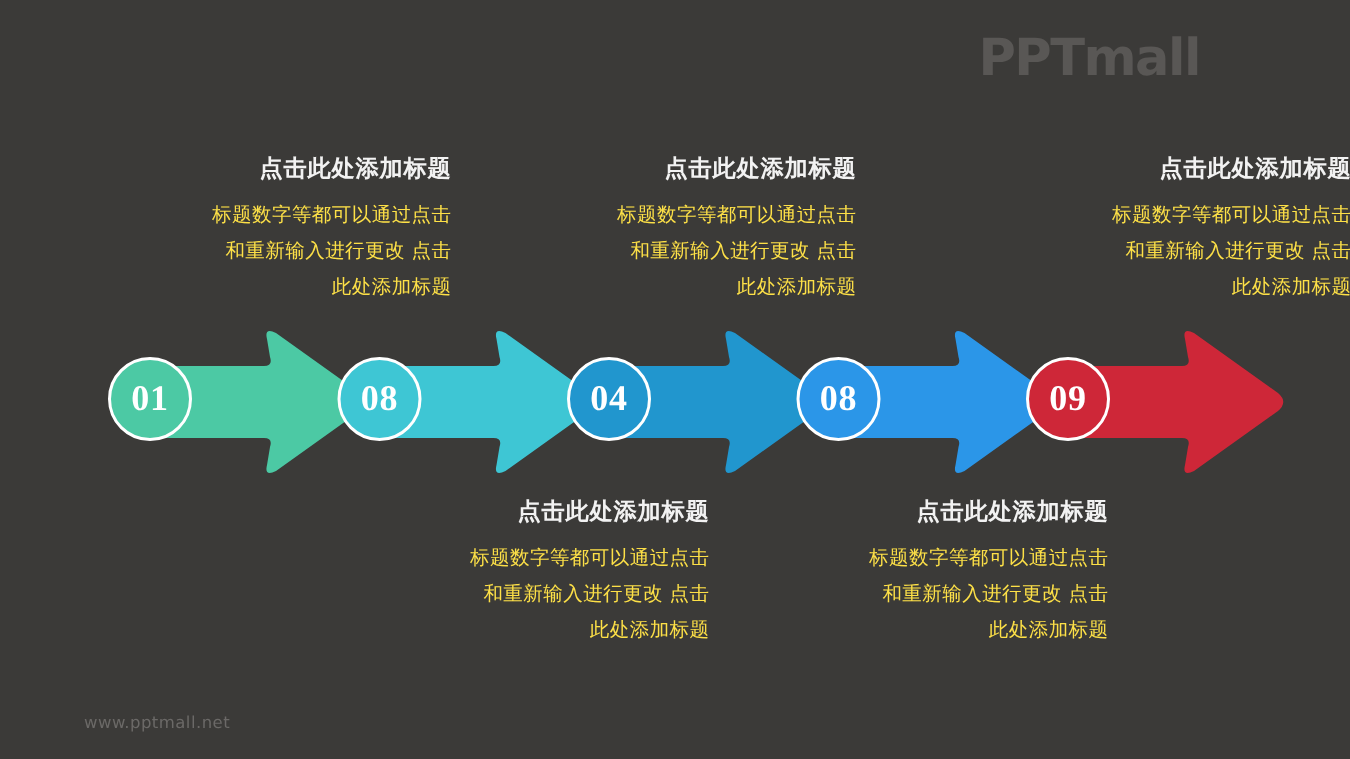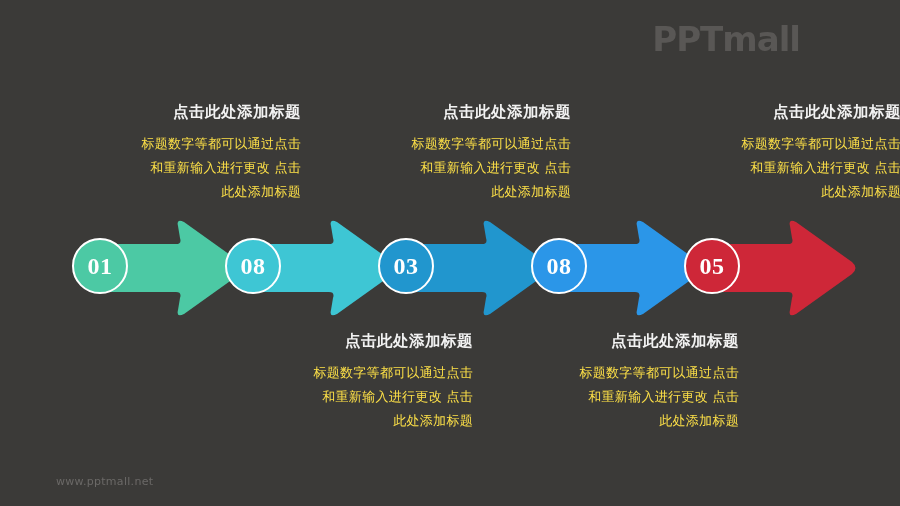--- a/index.html
+++ b/index.html
@@ -131,21 +131,21 @@
       </div>
     </div>
 
     <div class="arrow-unit u3">
       <div class="shape">
         <svg viewBox="0 0 157 100" preserveAspectRatio="none" aria-hidden="true">
           <path d="M8,32 Q8,26 14,26 L86,26 Q92,26 90,20 L88,8 Q86,0 94,4 L150,44 Q157,50 150,56 L94,96 Q86,100 88,92 L90,80 Q92,74 86,74 L14,74 Q8,74 8,68 Z" fill="#2196ce"></path>
         </svg>
       </div>
       <div class="badge" style="background: rgb(33, 150, 206);">
-        <span>03</span>
+        <span>04</span>
       </div>
     </div>
 
     <div class="arrow-unit u4">
       <div class="shape">
         <svg viewBox="0 0 157 100" preserveAspectRatio="none" aria-hidden="true">
           <path d="M8,32 Q8,26 14,26 L86,26 Q92,26 90,20 L88,8 Q86,0 94,4 L150,44 Q157,50 150,56 L94,96 Q86,100 88,92 L90,80 Q92,74 86,74 L14,74 Q8,74 8,68 Z" fill="#2b96e8"></path>
         </svg>
       </div>
       <div class="badge" style="background: rgb(43, 150, 232);">
@@ -153,21 +153,21 @@
       </div>
     </div>
 
     <div class="arrow-unit u5">
       <div class="shape">
         <svg viewBox="0 0 157 100" preserveAspectRatio="none" aria-hidden="true">
           <path d="M8,32 Q8,26 14,26 L86,26 Q92,26 90,20 L88,8 Q86,0 94,4 L150,44 Q157,50 150,56 L94,96 Q86,100 88,92 L90,80 Q92,74 86,74 L14,74 Q8,74 8,68 Z" fill="#ce2738"></path>
         </svg>
       </div>
       <div class="badge" style="background: rgb(206, 39, 56);">
-        <span>05</span>
+        <span>09</span>
       </div>
     </div>
 
   </div>
 
   <div class="footer">www.pptmall.net</div>
 
 </div>
 
 </body></html>

